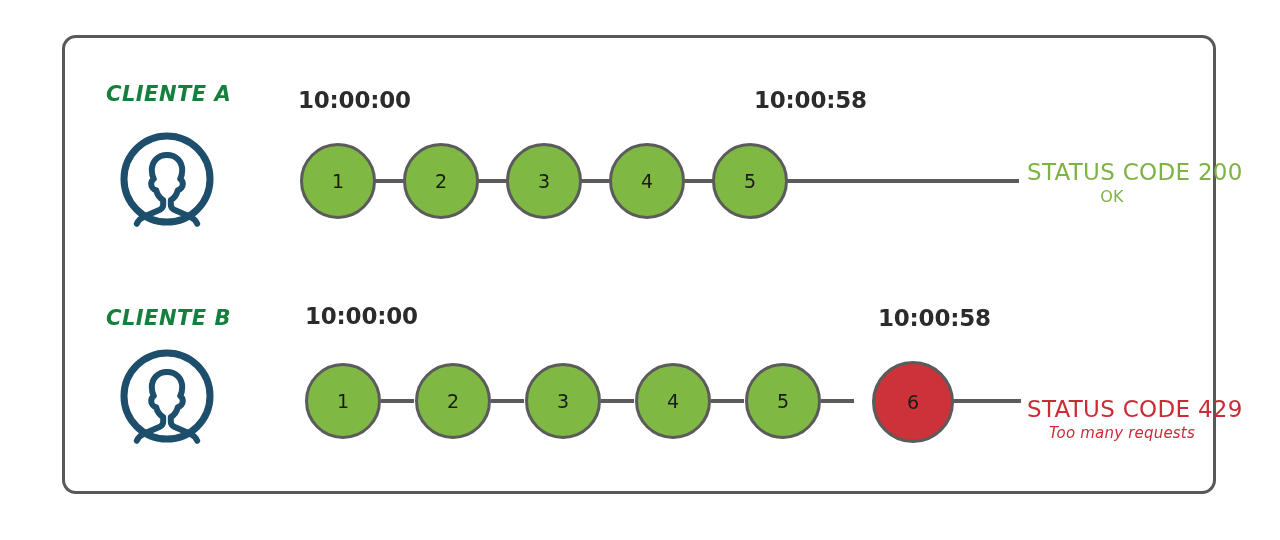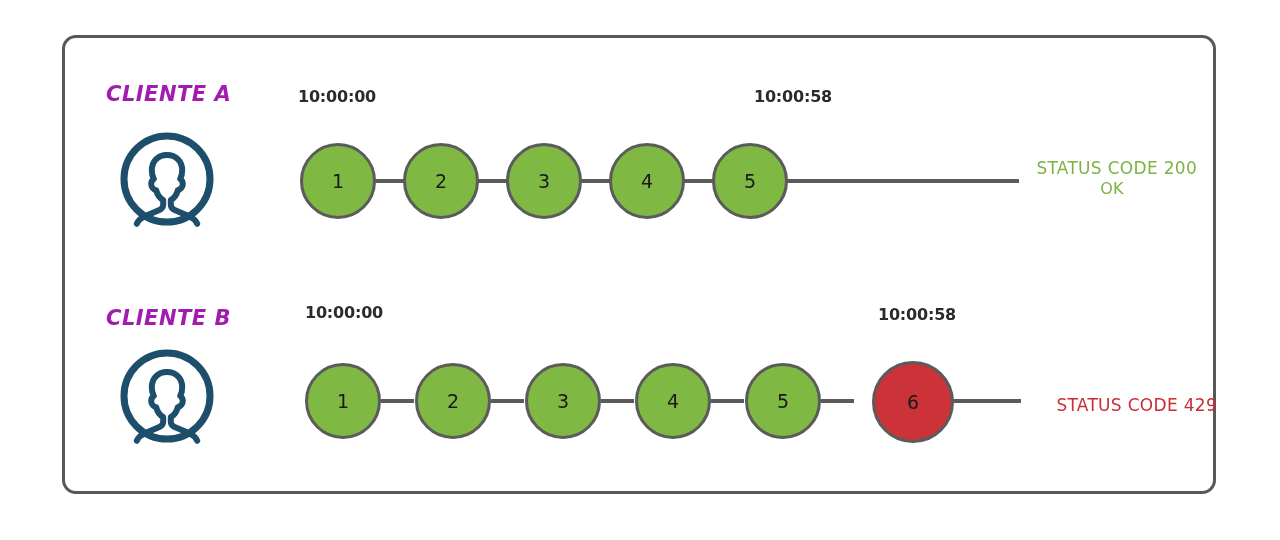--- a/index.html
+++ b/index.html
@@ -43,37 +43,37 @@
   .row-b { top: 0; }
 
   
   .client-label {
     position: absolute;
     font-family: "DejaVu Sans", sans-serif;
     font-style: italic;
     font-weight: 700;
     font-size: 21px;
     letter-spacing: 0.5px;
-    color: #a21caf;
+    color: #15803d;
     white-space: nowrap;
   }
 
   
   .avatar {
     position: absolute;
     width: 96px;
     height: 96px;
   }
 
   
   .timestamp {
     position: absolute;
     font-family: "DejaVu Sans", sans-serif;
     font-weight: 700;
-    font-size: 16px;
+    font-size: 23px;
     color: #2b2b2b;
     white-space: nowrap;
     letter-spacing: -0.2px;
   }
 
   
   .node {
     position: absolute;
     width: 76px;
     height: 76px;
@@ -105,23 +105,22 @@
 
   
   .status {
     position: absolute;
     font-family: "DejaVu Sans", sans-serif;
     white-space: nowrap;
     line-height: 1.25;
   }
   .status .line1 {
     display: block;
-    font-size: 17px;
+    font-size: 23px;
     letter-spacing: 0.3px;
-    text-align: right;
   }
   .status .line2 {
     display: block;
     font-size: 16px;
     letter-spacing: 0.2px;
   }
   .status.ok { color: #7cb342; text-align: center; }
   .status.err { color: #cc2b36; text-align: center; }
   .status.err .line2 {
     font-style: italic;
@@ -194,16 +193,17 @@
 
     <div class="node ok" style="left:305px; top:363px;">1</div>
     <div class="node ok" style="left:415px; top:363px;">2</div>
     <div class="node ok" style="left:525px; top:363px;">3</div>
     <div class="node ok" style="left:635px; top:363px;">4</div>
     <div class="node ok" style="left:745px; top:363px;">5</div>
     <div class="node err" style="left:872px; top:361px; width:82px; height:82px;">6</div>
 
     <div class="status err" style="left:1027px; top:395px; width:190px;">
       <span class="line1">STATUS CODE 429</span>
+      <span class="line2">Too many requests</span>
     </div>
   </div>
 
 </div>
 
 </body></html>

